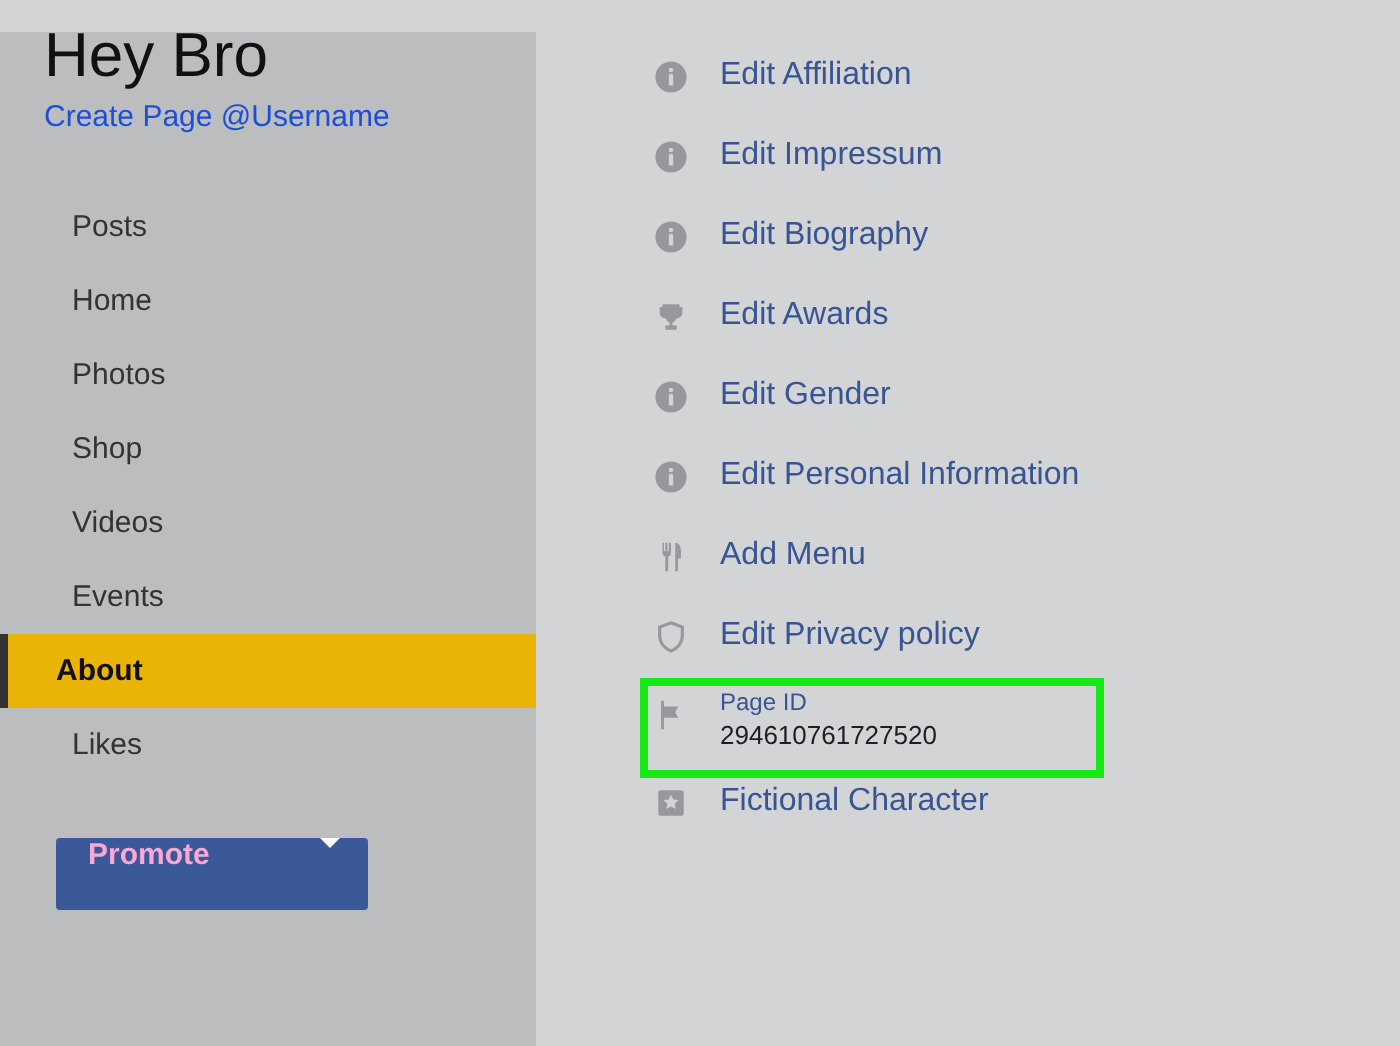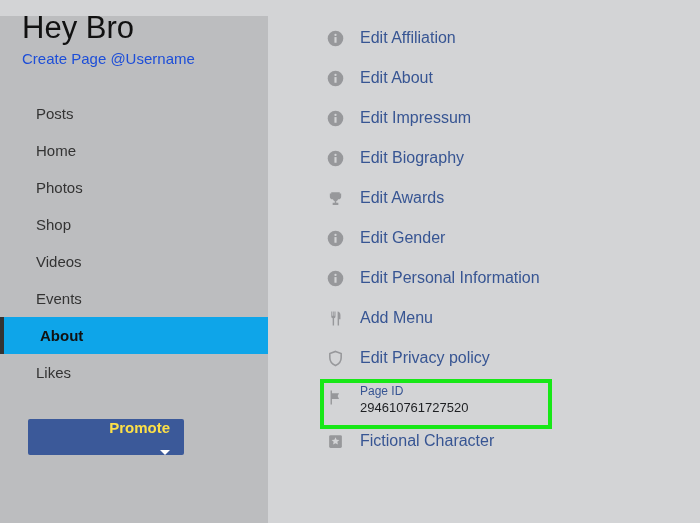--- a/index.html
+++ b/index.html
@@ -41,42 +41,41 @@
   .nav-list {
     list-style: none;
   }
   .nav-item {
     font-size: 15px;
     color: #333;
     padding: 10px 0 10px 36px;
     cursor: pointer;
   }
   .nav-item.active {
-    background: #0ea5e9;
+    background: #eab308;
     border-left: 4px solid #333;
-    padding-left: 36px;
+    padding-left: 24px;
     font-weight: bold;
     color: #111;
   }
   .promote-btn {
     margin: 28px 0 0 28px;
     width: 156px;
     height: 36px;
     background: #3b5999;
-    color: #fde047;
+    color: #f9a8d4;
     font-size: 15px;
     font-weight: bold;
     display: flex;
-    align-items: flex-end;
+    align-items: flex-start;
     justify-content: space-between;
     padding: 0 14px 0 16px;
     border-radius: 2px;
     cursor: pointer;
     border: none;
-    flex-direction: column;
   }
   .promote-btn .caret {
     width: 0;
     height: 0;
     border-left: 5px solid transparent;
     border-right: 5px solid transparent;
     border-top: 5px solid #fff;
     margin-left: 8px;
   }
 
@@ -184,30 +183,20 @@
       <span class="icon">
         <svg width="17" height="17" viewBox="0 0 24 24" fill="#97989b">
             <circle cx="12" cy="12" r="11"></circle>
             <rect x="10.5" y="10" width="3" height="8" fill="#d3d4d6"></rect>
             <circle cx="12" cy="7" r="1.6" fill="#d3d4d6"></circle>
           </svg>
       </span>
       <span class="label">Edit Affiliation</span>
     </li>
 
-    <li class="edit-row">
-      <span class="icon">
-        <svg width="17" height="17" viewBox="0 0 24 24" fill="#97989b">
-            <circle cx="12" cy="12" r="11"></circle>
-            <rect x="10.5" y="10" width="3" height="8" fill="#d3d4d6"></rect>
-            <circle cx="12" cy="7" r="1.6" fill="#d3d4d6"></circle>
-          </svg>
-      </span>
-      <span class="label">Edit About</span>
-    </li>
 
     <li class="edit-row">
       <span class="icon">
         <svg width="17" height="17" viewBox="0 0 24 24" fill="#97989b">
             <circle cx="12" cy="12" r="11"></circle>
             <rect x="10.5" y="10" width="3" height="8" fill="#d3d4d6"></rect>
             <circle cx="12" cy="7" r="1.6" fill="#d3d4d6"></circle>
           </svg>
       </span>
       <span class="label">Edit Impressum</span>

